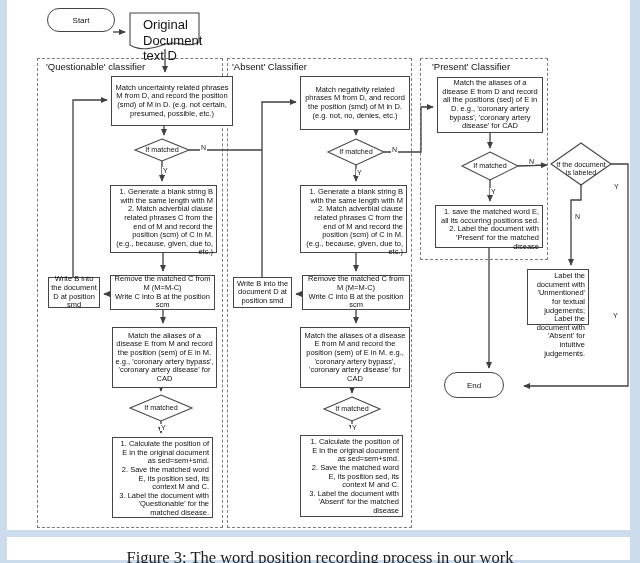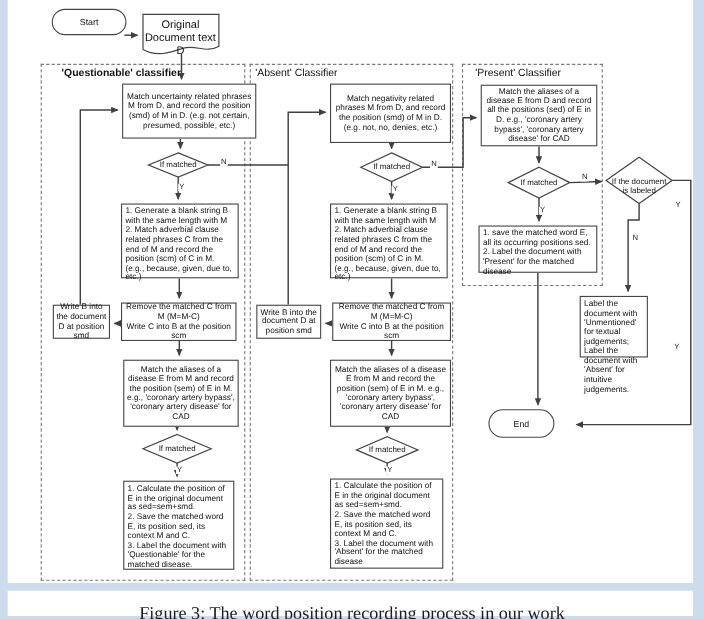--- a/index.html
+++ b/index.html
@@ -5,43 +5,43 @@
   html,body{margin:0;padding:0;}
   #stage{position:relative;width:640px;height:563px;background:#ffffff;overflow:hidden;
          font-family:"Liberation Sans","DejaVu Sans",sans-serif;color:#111;}
   .strip{position:absolute;background:#ccdcec;}
   .dashbox{position:absolute;border:1px dashed #7b7b7b;background:transparent;}
   .clslabel{position:absolute;font-size:9.5px;color:#111;white-space:nowrap;}
   svg.links{position:absolute;left:0;top:0;pointer-events:none;}
   .box{position:absolute;background:#fff;border:1px solid #454545;font-size:7.5px;
        line-height:1.15;color:#111;box-sizing:border-box;}
   .boxc{display:flex;flex-direction:column;justify-content:center;text-align:center;padding:1px 2px;}
-  .boxl{padding:2px 3px;text-align:left;}
+  .boxl{padding:2px 3px;text-align:right;}
   .term{position:absolute;background:#fff;border:1.2px solid #454545;border-radius:14px;
         display:flex;align-items:center;justify-content:center;font-size:8px;box-sizing:border-box;}
   .dtext{position:absolute;font-size:7.2px;line-height:1.05;text-align:center;color:#111;}
   .elabel{position:absolute;font-size:7px;line-height:1;color:#222;background:#fff;padding:0 1px;}
-  .doclabel{position:absolute;font-size:10px;line-height:1.2;text-align:center;}
+  .doclabel{position:absolute;font-size:13px;line-height:1.2;margin-left:12px;}
   .caption{position:absolute;left:0;top:548px;width:640px;text-align:center;
            font-family:"Liberation Serif","DejaVu Serif",serif;font-size:16.5px;color:#1c1c1c;}
 </style>
 </head>
 <body>
 
 <div id="stage">
 
   <div class="strip" style="left:0;top:0;width:7px;height:563px;"></div>
   <div class="strip" style="left:630px;top:0;width:10px;height:563px;"></div>
   <div class="strip" style="left:0;top:530px;width:640px;height:7px;"></div>
   <div class="strip" style="left:0;top:560px;width:640px;height:3px;"></div>
 
   <div class="dashbox" style="left:37px;top:58px;width:184px;height:468px;"></div>
   <div class="dashbox" style="left:227px;top:58px;width:183px;height:468px;"></div>
   <div class="dashbox" style="left:420px;top:58px;width:126px;height:200px;"></div>
-  <div class="clslabel" style="left:56px;top:61px;font-weight:bold;">'Questionable' classifier</div>
+  <div class="clslabel" style="left:46px;top:61px;">'Questionable' classifier</div>
   <div class="clslabel" style="left:232px;top:61px;">'Absent' Classifier</div>
   <div class="clslabel" style="left:432px;top:61px;">'Present' Classifier</div>
 
   <svg class="links" width="640" height="563" viewBox="0 0 640 563">
     <defs>
       <marker id="ah" viewBox="0 0 10 8" refX="8" refY="4" markerUnits="userSpaceOnUse" markerWidth="7.5" markerHeight="6" orient="auto">
         <path d="M0,0 L9,4 L0,8 Z" fill="#404040"></path>
       </marker>
     </defs>
     <g stroke="#454545" stroke-width="1.1" fill="#ffffff">

